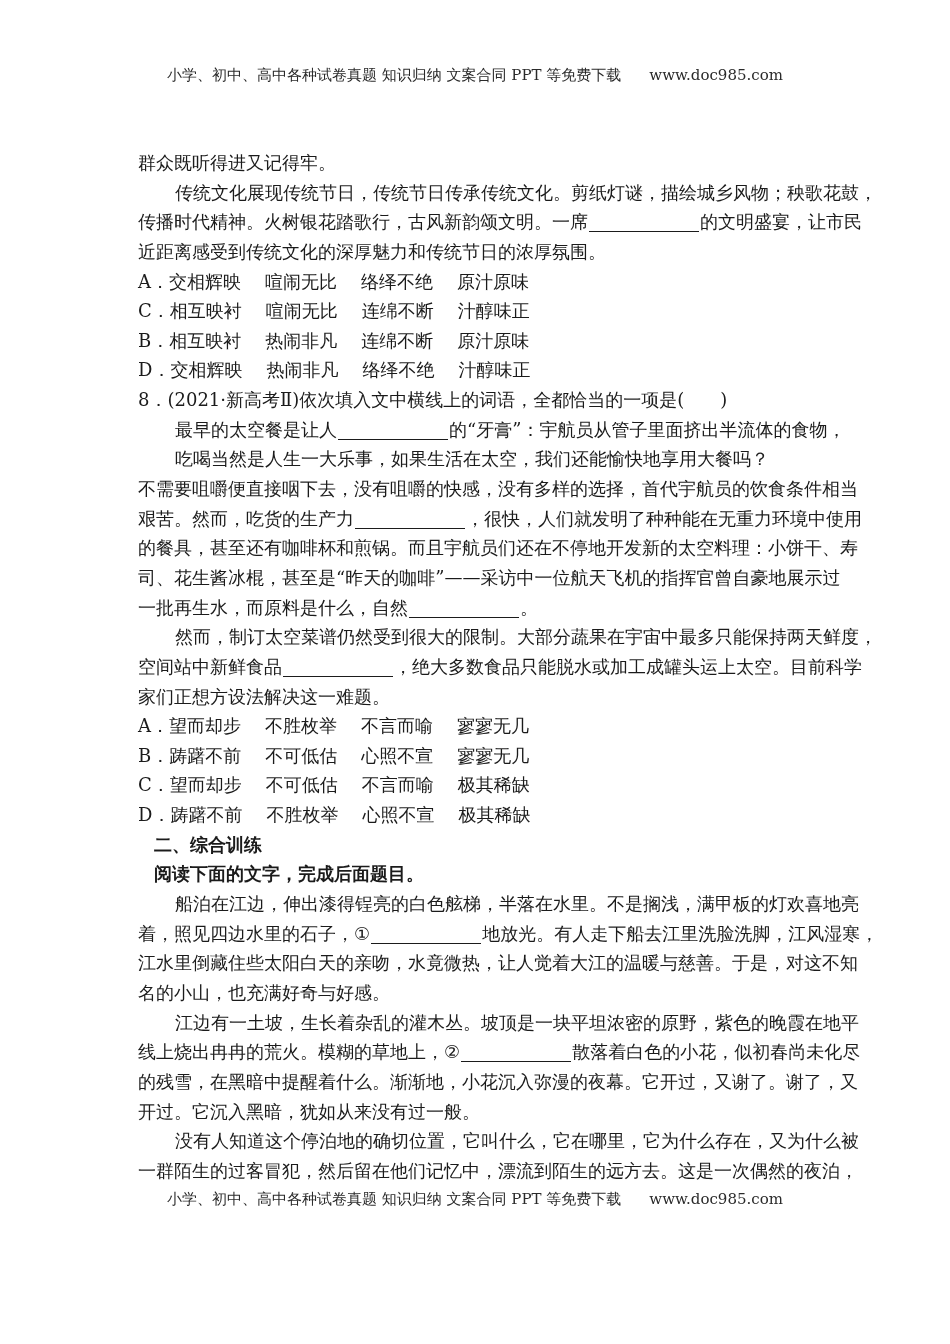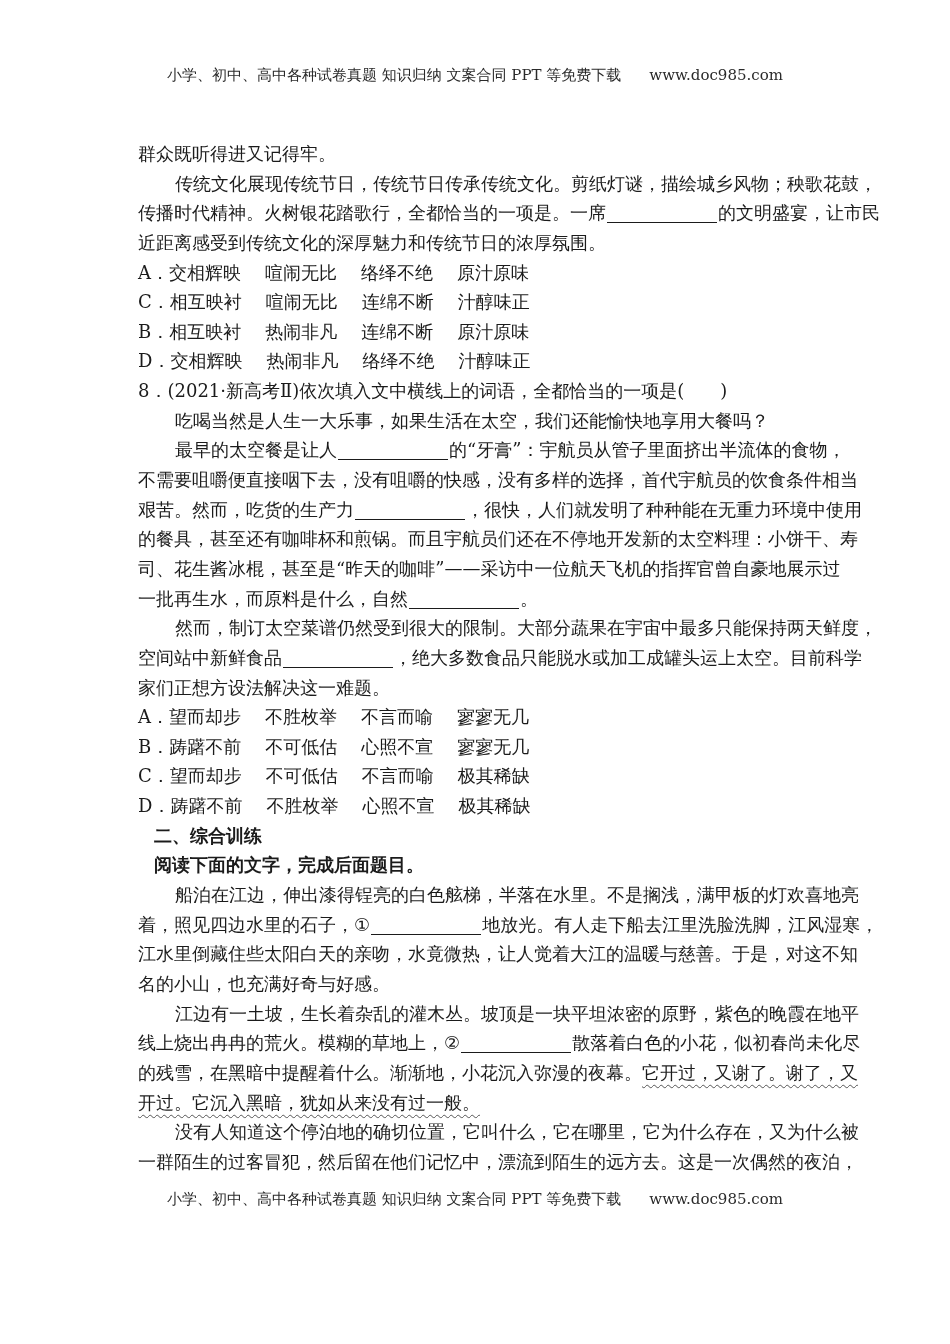--- a/index.html
+++ b/index.html
@@ -7,62 +7,61 @@
     position:relative; width:950px; height:1344px; background:#ffffff;
     font-family:"DejaVu Serif","Liberation Serif","DejaVu Sans",serif;
     color:#1b1b1b; overflow:hidden;
   }
   .pageband {
     position:absolute; left:0; width:100%;
     text-align:center; font-size:15px; color:#2a2a2a; white-space:nowrap;
   }
   .pageband .url { margin-left:28px; }
   .docbody {
-    position:absolute; top:139px; left:138px; width:712px;
+    position:absolute; top:148px; left:138px; width:712px;
     font-size:18px;
   }
   .line { line-height:29.65px; height:29.65px; white-space:nowrap; }
   .indent { text-indent:37px; }
   .bold { font-weight:bold;margin-left:16px; }
   .idm { margin-right:24px; }
   .idm:last-child { margin-right:16px; }
   .blank {
     display:inline-block; width:110px; height:0;
     border-bottom:1.4px solid #1b1b1b; vertical-align:-4px;
     margin:0 1px;
   }
   .wavy {
-    text-decoration:underline;
     text-decoration-style:wavy;
     text-decoration-thickness:1px;
     text-decoration-color:#555;
     text-underline-offset:5px;
     text-align:center;
   }
 </style>
 </head>
 <body>
 
 <div class="page">
   <div class="pageband" style="top:66px;">
     <span>小学、初中、高中各种试卷真题 知识归纳 文案合同 PPT 等免费下载</span><span class="url">www.doc985.com</span>
   </div>
 
   <div class="docbody">
       <div class="line"><span>群众既听得进又记得牢。</span></div>
       <div class="line indent"><span>传统文化展现传统节日，传统节日传承传统文化。剪纸灯谜，描绘城乡风物；秧歌花鼓，</span></div>
-      <div class="line"><span>传播时代精神。火树银花踏歌行，全都恰当的一项是。一席</span><span class="blank"></span><span>的文明盛宴，让市民</span></div>
+      <div class="line"><span>传播时代精神。火树银花踏歌行，古风新韵颂文明。一席</span><span class="blank"></span><span>的文明盛宴，让市民</span></div>
       <div class="line"><span>近距离感受到传统文化的深厚魅力和传统节日的浓厚氛围。</span></div>
       <div class="line"><span>A．</span><span class="idm">交相辉映</span><span class="idm">喧闹无比</span><span class="idm">络绎不绝</span><span class="idm">原汁原味</span></div>
       <div class="line"><span>C．</span><span class="idm">相互映衬</span><span class="idm">喧闹无比</span><span class="idm">连绵不断</span><span class="idm">汁醇味正</span></div>
       <div class="line"><span>B．</span><span class="idm">相互映衬</span><span class="idm">热闹非凡</span><span class="idm">连绵不断</span><span class="idm">原汁原味</span></div>
       <div class="line"><span>D．</span><span class="idm">交相辉映</span><span class="idm">热闹非凡</span><span class="idm">络绎不绝</span><span class="idm">汁醇味正</span></div>
       <div class="line"><span>8．(2021·新高考Ⅱ)依次填入文中横线上的词语，全都恰当的一项是(　　)</span></div>
+      <div class="line indent"><span>最早的太空餐是让人</span><span class="blank"></span><span>的“牙膏”：宇航员从管子里面挤出半流体的食物，</span></div>
       <div class="line indent"><span>吃喝当然是人生一大乐事，如果生活在太空，我们还能愉快地享用大餐吗？</span></div>
-      <div class="line indent"><span>最早的太空餐是让人</span><span class="blank"></span><span>的“牙膏”：宇航员从管子里面挤出半流体的食物，</span></div>
       <div class="line"><span>不需要咀嚼便直接咽下去，没有咀嚼的快感，没有多样的选择，首代宇航员的饮食条件相当</span></div>
       <div class="line"><span>艰苦。然而，吃货的生产力</span><span class="blank"></span><span>，很快，人们就发明了种种能在无重力环境中使用</span></div>
       <div class="line"><span>的餐具，甚至还有咖啡杯和煎锅。而且宇航员们还在不停地开发新的太空料理：小饼干、寿</span></div>
       <div class="line"><span>司、花生酱冰棍，甚至是“昨天的咖啡”——采访中一位航天飞机的指挥官曾自豪地展示过</span></div>
       <div class="line"><span>一批再生水，而原料是什么，自然</span><span class="blank"></span><span>。</span></div>
       <div class="line indent"><span>然而，制订太空菜谱仍然受到很大的限制。大部分蔬果在宇宙中最多只能保持两天鲜度，</span></div>
       <div class="line"><span>空间站中新鲜食品</span><span class="blank"></span><span>，绝大多数食品只能脱水或加工成罐头运上太空。目前科学</span></div>
       <div class="line"><span>家们正想方设法解决这一难题。</span></div>
       <div class="line"><span>A．</span><span class="idm">望而却步</span><span class="idm">不胜枚举</span><span class="idm">不言而喻</span><span class="idm">寥寥无几</span></div>
       <div class="line"><span>B．</span><span class="idm">踌躇不前</span><span class="idm">不可低估</span><span class="idm">心照不宣</span><span class="idm">寥寥无几</span></div>

